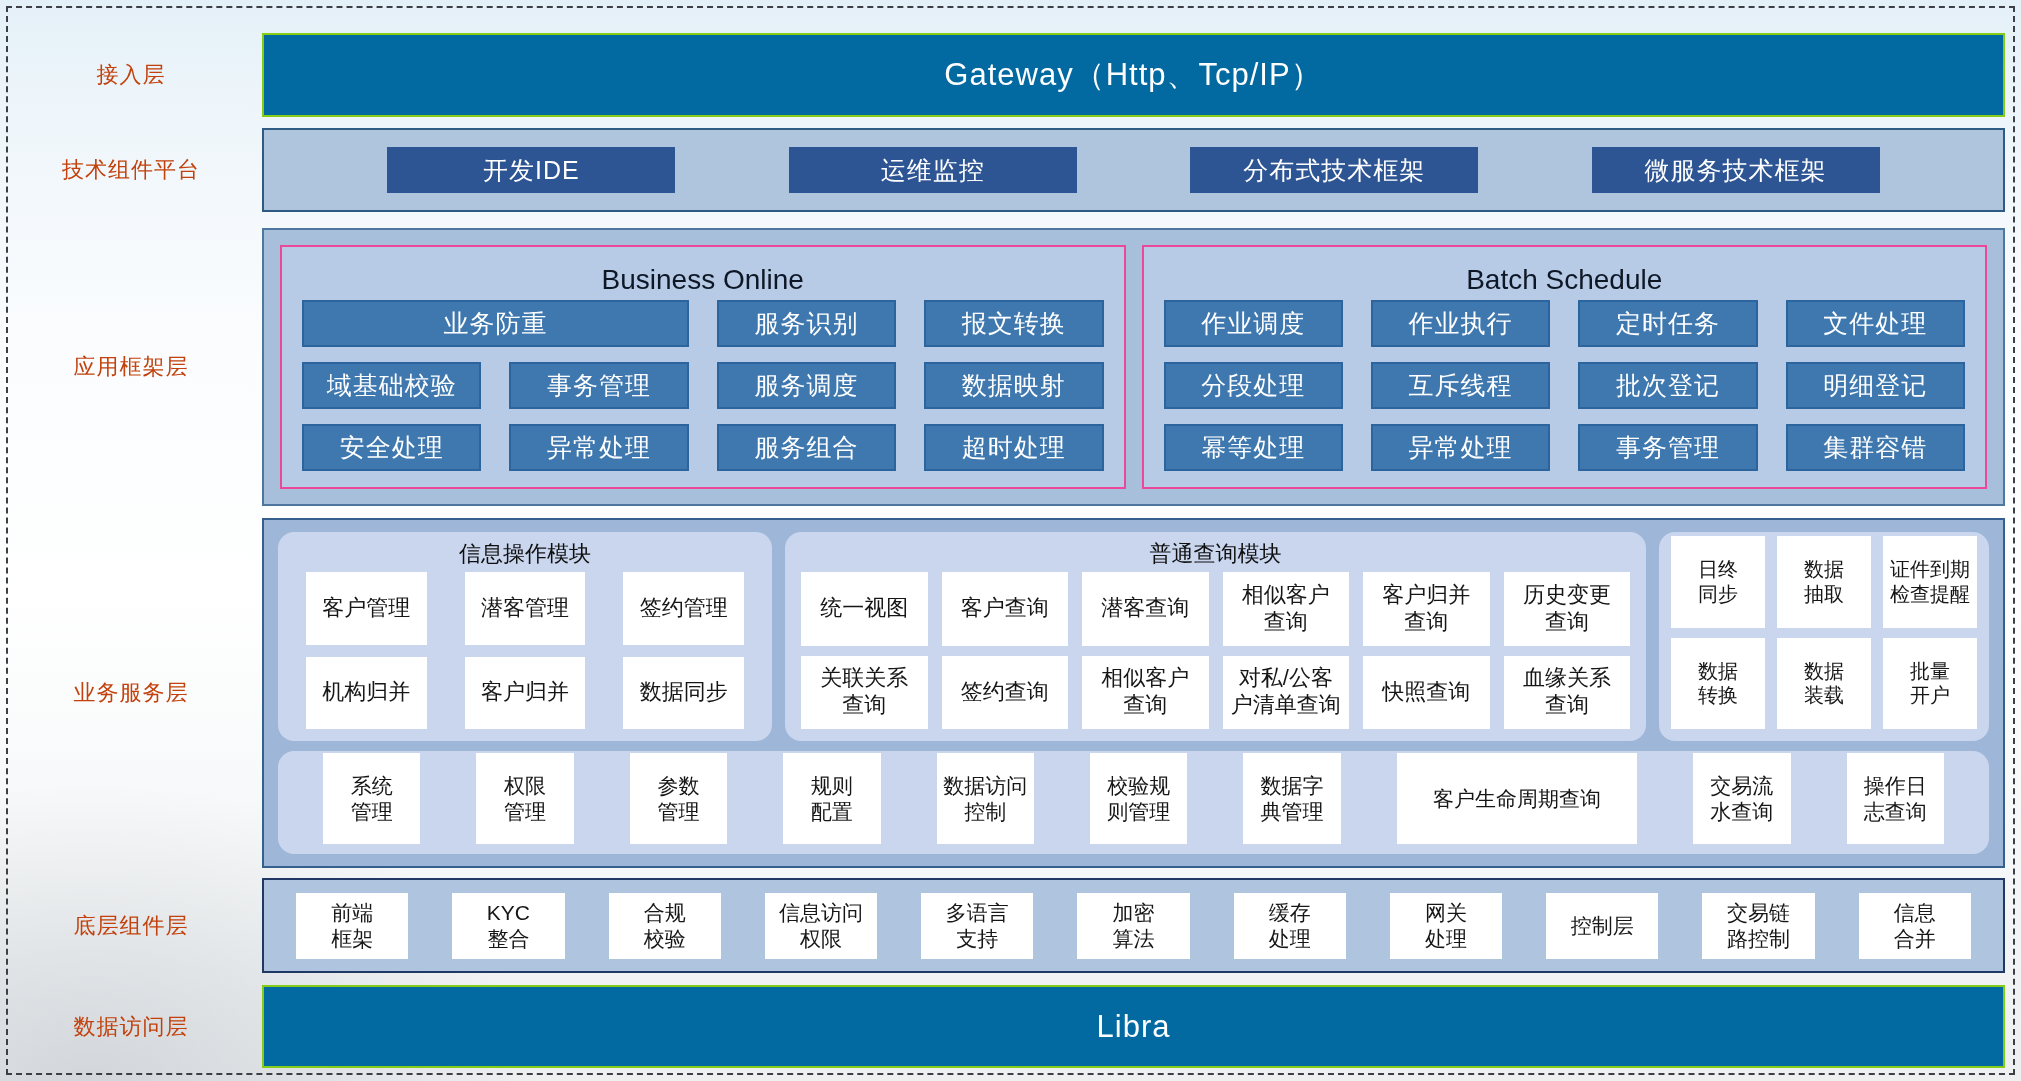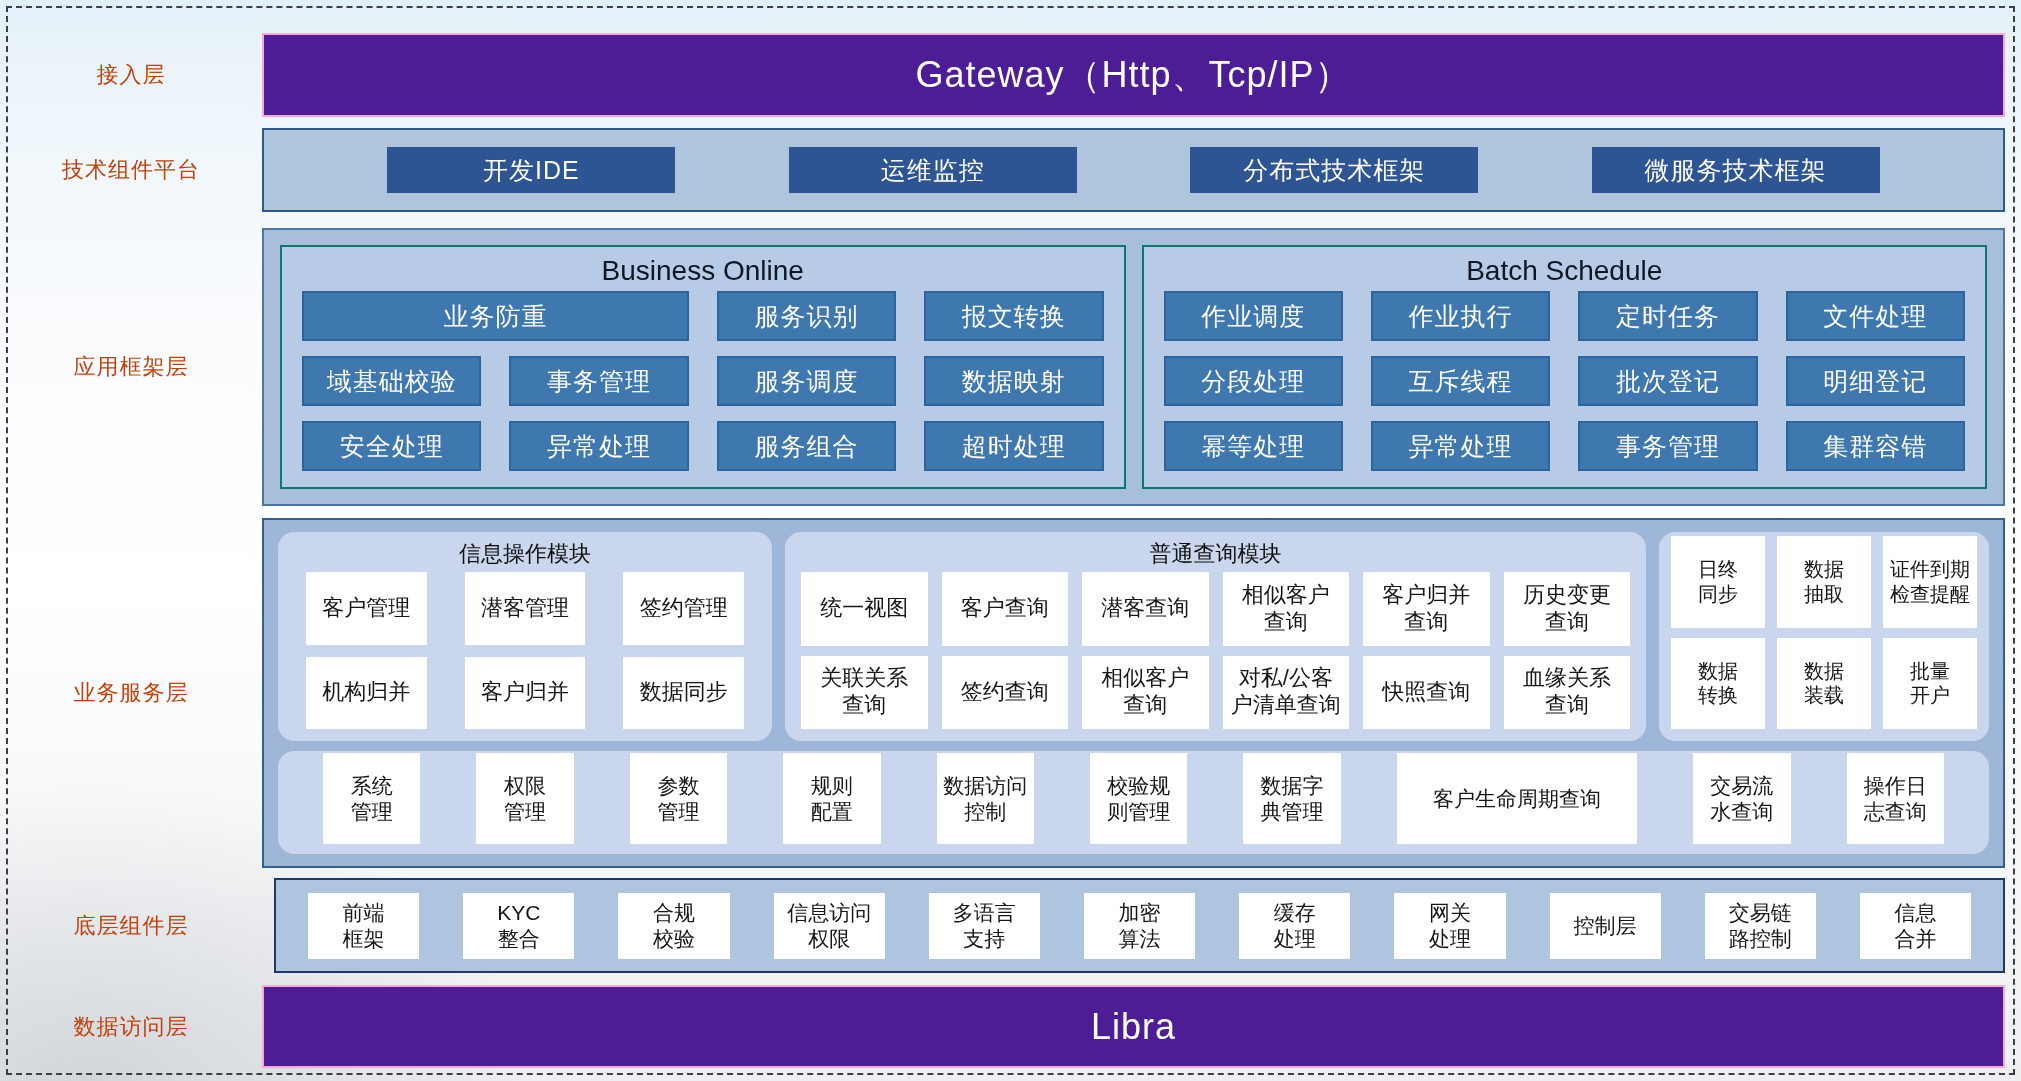--- a/index.html
+++ b/index.html
@@ -21,51 +21,51 @@
   }
   .layer-row { position:absolute; left:0; right:16px; display:flex; }
   .layer-label {
     flex:0 0 262px; width:262px; display:flex; align-items:center; justify-content:center;
     font-size:22px; color:#c2410c; letter-spacing:1px;
   }
   .layer-content { flex:1; min-width:0; }
 
   
   .teal-bar {
-    height:100%; background:#4c1d95; border:2px solid #f9a8d4;
+    height:100%; background:#0369a1; border:2px solid #84cc16;
     display:flex; align-items:center; justify-content:center;
-    color:#ffffff; font-size:36px; letter-spacing:1px;
+    color:#ffffff; font-size:31px; letter-spacing:1px;
   }
 
   
   #row-access     { top:33px;  height:84px; }
   #row-tech       { top:128px; height:84px; }
   #row-appframe   { top:228px; height:278px; }
   #row-bizservice { top:518px; height:350px; }
-  #row-lowlevel   { top:878px; height:95px;gap:12px; }
+  #row-lowlevel   { top:878px; height:95px; }
   #row-dataaccess { top:985px; height:83px; }
 
   
   .tech-panel {
     height:100%; background:#AFC4DD; border:2px solid #2f5a84;
     display:flex; align-items:center; justify-content:space-evenly; padding:0 10px;
   }
   .tech-btn {
     width:288px; height:46px; background:#2D5493; color:#fff; font-size:25px;
     display:flex; align-items:center; justify-content:center; letter-spacing:1px;
   }
 
   
   .appframe-panel {
     height:100%; background:#A8BFDB; border:2px solid #4d779f;
     padding:15px 16px; display:flex; gap:16px;
   }
   .frame-box {
-    flex:1; min-width:0; background:#B7CBE6; border:2px solid #0f766e;
-    padding:4px 20px 16px; display:flex; flex-direction:column;
+    flex:1; min-width:0; background:#B7CBE6; border:2px solid #ec4899;
+    padding:13px 20px 16px; display:flex; flex-direction:column;
   }
   .frame-title { flex:0 0 40px; line-height:40px; text-align:center; font-size:28px; color:#0e1726; }
   .frame-grid { flex:1; display:grid; grid-template-columns:repeat(4,1fr); gap:15px 28px; }
   .blue-btn {
     background:#3E78AF; border:2px solid #2c659e; color:#fff; font-size:25px;
     display:flex; align-items:center; justify-content:center; letter-spacing:1px;
   }
   .span2 { grid-column: span 2; }
 
   

